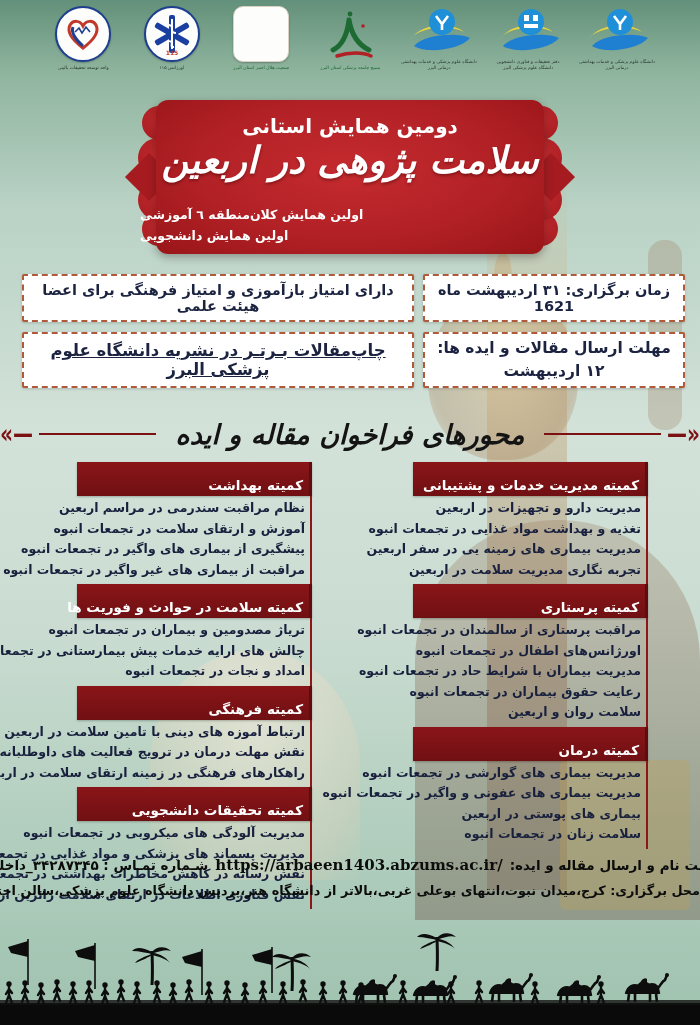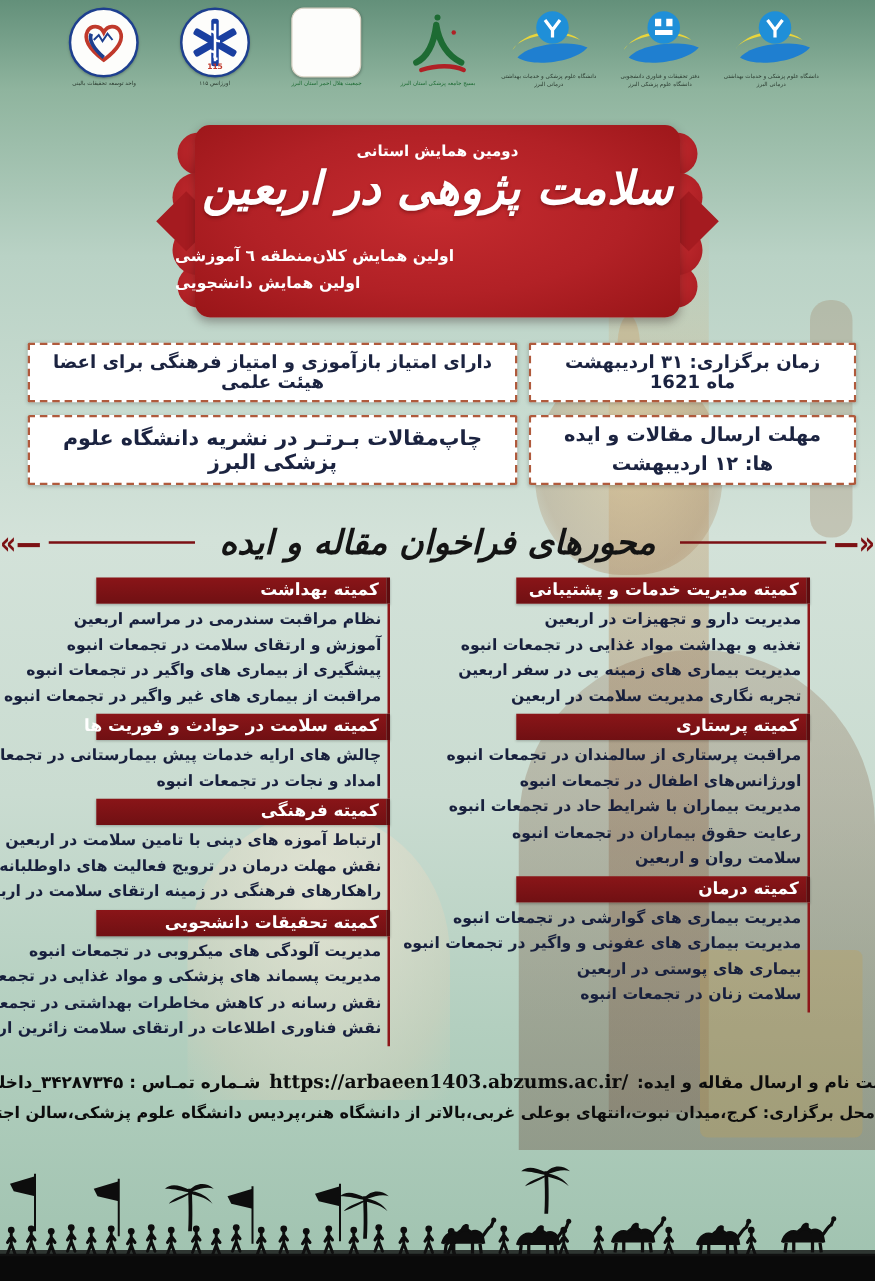--- a/index.html
+++ b/index.html
@@ -38,51 +38,51 @@
   .swirl-logo{ width:74px; height:50px; position:relative; }
 
   
   .banner{ position:absolute; left:140px; top:96px; width:420px; height:162px; }
   .banner .bump{ position:absolute; background:radial-gradient(circle at 50% 40%,#c12a2e,#a51b20); border-radius:50%; }
   .banner .core{ position:absolute; left:16px; right:16px; top:4px; bottom:4px; border-radius:12px;
     background:radial-gradient(ellipse at 50% 45%,#c52b2f 0%,#b22126 55%,#991518 100%);
     box-shadow:0 3px 8px rgba(40,20,20,.35); }
   .banner .diamond{ position:absolute; width:34px; height:34px; background:#a51b20; transform:rotate(45deg); }
   .banner-text{ position:absolute; inset:0; color:#fff; text-align:center; }
-  .banner-pre{ font-size:12px; font-weight:bold; margin-top:18px; letter-spacing:.5px; }
+  .banner-pre{ font-size:20px; font-weight:bold; margin-top:18px; letter-spacing:.5px; }
   .banner-title{ font-family:"DejaVu Serif","Liberation Serif",serif; font-style:italic; font-weight:bold;
     font-size:37px; margin-top:0; text-shadow:0 2px 3px rgba(60,0,0,.4); }
   .banner-subs{ margin-top:22px; padding-right:180px; text-align:left; font-size:12.5px; font-weight:bold; line-height:1.7; }
 
   
   .boxes{ position:absolute; top:270px; left:0; width:700px; }
   .ibox{ position:absolute; background:#ffffff; border:2px dashed #b05a3c; border-radius:2px;
     display:flex; align-items:center; justify-content:center; text-align:center;
-    color:#1b2340; font-weight:bold; padding:4px 16px; box-shadow:0 1px 3px rgba(0,0,0,.18); }
+    color:#1b2340; font-weight:bold; padding:4px 2px; box-shadow:0 1px 3px rgba(0,0,0,.18); }
   .ibox.r1{ right:15px; top:4px;  width:262px; height:48px; font-size:14.5px; }
   .ibox.r2{ right:15px; top:62px; width:262px; height:56px; font-size:15.5px; line-height:1.5; }
   .ibox.l1{ left:22px;  top:4px;  width:392px; height:48px; font-size:14.5px; }
-  .ibox.l2{ left:22px;  top:62px; width:392px; height:56px; font-size:16.5px; }
+  .ibox.l2{ left:22px;  top:62px; width:392px; height:56px; font-size:16.5px;text-decoration:underline; }
 
   
   .heading{ position:absolute; top:408px; left:0; width:700px; height:52px;
     display:flex; align-items:center; justify-content:center; }
   .heading .line{ flex:1; height:2.5px; background:#7c1114; margin:0 6px; }
   .heading .orn{ color:#7c1114; font-size:20px; font-weight:bold; line-height:1; transform:scaleY(1.3); }
   .heading .title{ font-family:"DejaVu Serif","Liberation Serif",serif; font-style:italic; font-weight:bold;
     font-size:27px; color:#141414; padding:0 14px; white-space:nowrap; }
 
   
   .columns{ position:absolute; top:462px; left:0; width:700px; height:400px; }
   .col{ position:absolute; top:0; }
   .col-a{ right:52px; width:235px; }
   .col-b{ left:77px;  width:235px; }
   .section{ border-left:none; }
   .sec-head{ background:linear-gradient(180deg,#8a1518,#701013); color:#fff; font-weight:bold;
-    font-size:13.5px; padding:2px 6px 3px; margin-top:0; white-space:nowrap; text-align:right;
+    font-size:13.5px; padding:15px 6px 3px; margin-top:0; white-space:nowrap; text-align:right;
     border-right:3px solid #5e0c0f; box-shadow:0 1px 2px rgba(0,0,0,.25); }
   .sec-items{ border-right:2.5px solid #8d1619; padding:2px 5px 4px 0; }
   .sec-item{ font-size:12.5px; font-weight:bold; color:#18203d; line-height:20.5px;
     white-space:nowrap; text-align:right; }
 
   
   .footer-lines{ position:absolute; top:856px; left:0; width:700px; color:#0c0c0c; }
   .f1{ display:flex; flex-direction:row; align-items:baseline; justify-content:center; gap:7px;
     font-size:13.5px; font-weight:bold; white-space:nowrap; }
   .f1 .url{ direction:ltr; unicode-bidi:embed; font-family:"DejaVu Serif","Liberation Serif",serif; font-size:15px; }
@@ -259,20 +259,21 @@
           <div class="sec-items">
             <div class="sec-item">نظام مراقبت سندرمی در مراسم اربعین</div>
             <div class="sec-item">آموزش و ارتقای سلامت در تجمعات انبوه</div>
             <div class="sec-item">پیشگیری از بیماری های واگیر در تجمعات انبوه</div>
             <div class="sec-item">مراقبت از بیماری های غیر واگیر در تجمعات انبوه</div>
           </div>
         </div>
         <div class="section">
           <div class="sec-head">کمیته سلامت در حوادث و فوریت ها</div>
           <div class="sec-items">
+            <div class="sec-item">تریاژ مصدومین و بیماران در تجمعات انبوه</div>
             <div class="sec-item">چالش های ارایه خدمات پیش بیمارستانی در تجمعات انبوه</div>
             <div class="sec-item">امداد و نجات در تجمعات انبوه</div>
           </div>
         </div>
         <div class="section">
           <div class="sec-head">کمیته فرهنگی</div>
           <div class="sec-items">
             <div class="sec-item">ارتباط آموزه های دینی با تامین سلامت در اربعین</div>
             <div class="sec-item">نقش مهلت درمان در ترویج فعالیت های داوطلبانه</div>
             <div class="sec-item">راهکارهای فرهنگی در زمینه ارتقای سلامت در اربعین</div>

